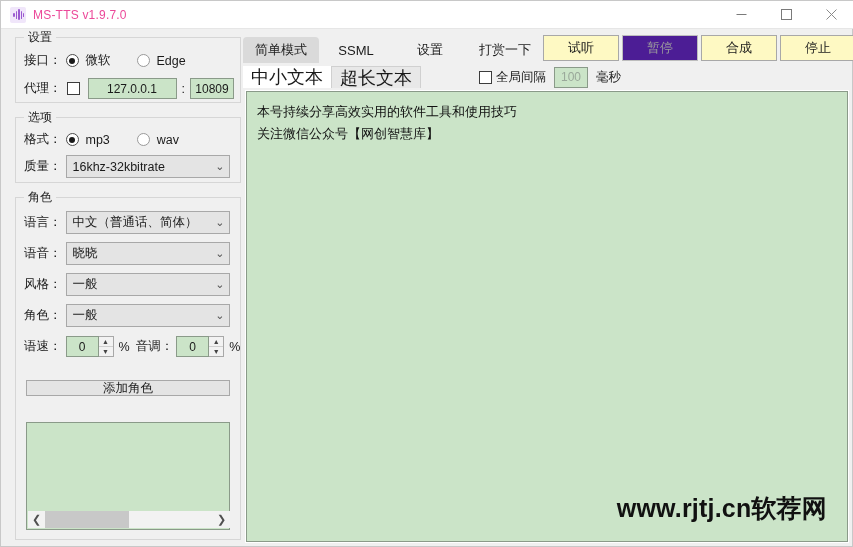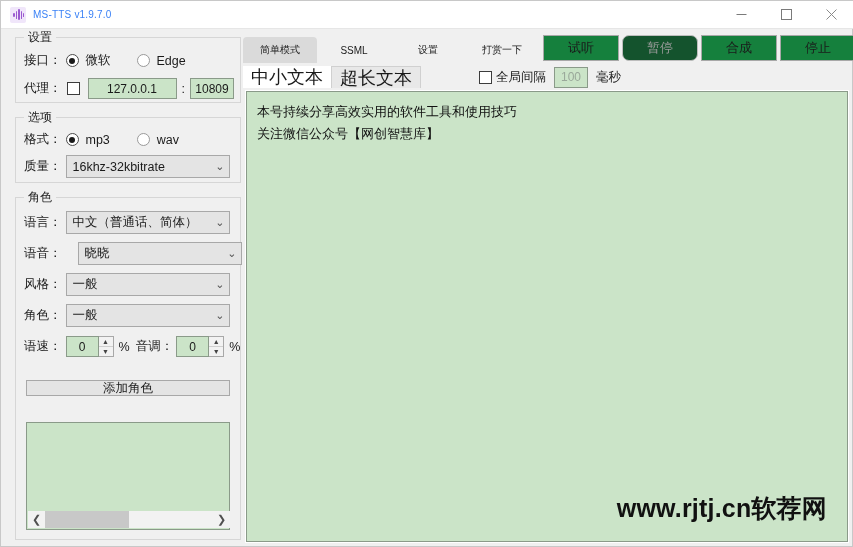--- a/index.html
+++ b/index.html
@@ -38,21 +38,21 @@
   .app-icon i {
     position: absolute; background: #9b59d0;
     width: 1.5px; border-radius: 1px;
   }
   .app-icon i:nth-child(1) { left: 3px;  top: 6px; height: 4px; }
   .app-icon i:nth-child(2) { left: 5.5px; top: 4px; height: 8px; }
   .app-icon i:nth-child(3) { left: 8px;  top: 2.5px; height: 11px; }
   .app-icon i:nth-child(4) { left: 10.5px; top: 4px; height: 8px; }
   .app-icon i:nth-child(5) { left: 12.5px; top: 6px; height: 4px; }
   .title-text {
-    font-size: 10px; color: #3b82f6; letter-spacing: .2px;
+    font-size: 12px; color: #ec4899; letter-spacing: .2px;
   }
   .win-btns { margin-left: auto; display: flex; height: 28px; }
   .win-btn {
     width: 45px; height: 28px;
     display: flex; align-items: center; justify-content: center;
     color: #6b6b6b;
   }
   .win-btn svg { display: block; }
 
   
@@ -170,33 +170,33 @@
     width: 609px; height: 519px;
   }
   .tabstrip {
     position: absolute; left: 0; top: 6px;
     width: 609px; height: 28px;
     display: flex; align-items: flex-end;
   }
   .tab {
     height: 26px; min-width: 74px;
     display: flex; align-items: center; justify-content: center;
-    font-size: 10px; color: #1a1a1a;
+    font-size: 13px; color: #1a1a1a;
     padding: 12px 12px;
     border-radius: 4px 4px 0 0;
   }
   .tab.active { background: #dadada; }
   .topbtn {
     position: absolute; top: 6px;
     height: 26px; width: 76px;
-    background: #15803d; border: 1px solid #a8a8a8;
+    background: #fef9c3; border: 1px solid #a8a8a8;
     display: flex; align-items: center; justify-content: center;
     font-size: 13px; color: #1a1a1a;
   }
-  .topbtn.disabled { background: #14532d; color: #9d9d9d; border-color: #bdbdbd; border-radius: 7px; }
+  .topbtn.disabled { background: #4c1d95; color: #9d9d9d; border-color: #bdbdbd; }
 
   .subtabs {
     position: absolute; left: 0; top: 36px;
     width: 609px; height: 24px;
     display: flex; align-items: center;
   }
   .subtab {
     height: 22px;
     display: flex; align-items: center; justify-content: center;
     font-size: 18px; color: #1a1a1a;
@@ -304,21 +304,21 @@
       <div class="row" style="left:8px; top:13px;text-align:right;">
         <span class="lbl">语言：</span>
         <span class="combo" style="margin-left:4px; width:164px;">
           <span>中文（普通话、简体）</span>
           <span class="chev">⌄</span>
         </span>
       </div>
 
       <div class="row" style="left:8px; top:44px;">
         <span class="lbl">语音：</span>
-        <span class="combo" style="margin-left:16px; width:164px;">
+        <span class="combo" style="margin-left:4px; width:164px;">
           <span>晓晓</span>
           <span class="chev">⌄</span>
         </span>
       </div>
 
       <div class="row" style="left:8px; top:75px;">
         <span class="lbl">风格：</span>
         <span class="combo" style="margin-left:4px; width:164px;">
           <span>一般</span>
           <span class="chev">⌄</span>

